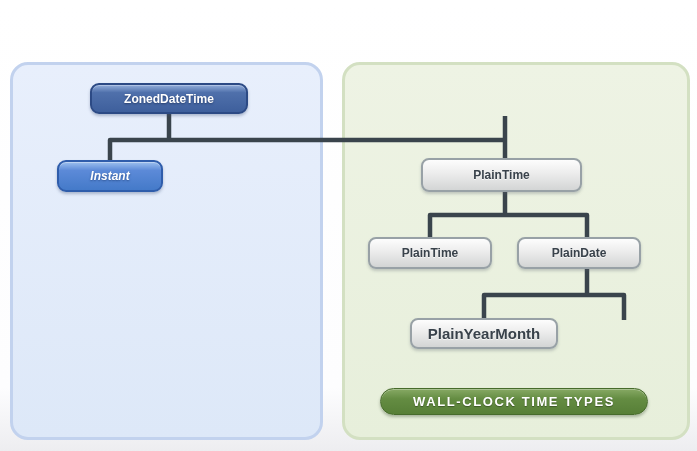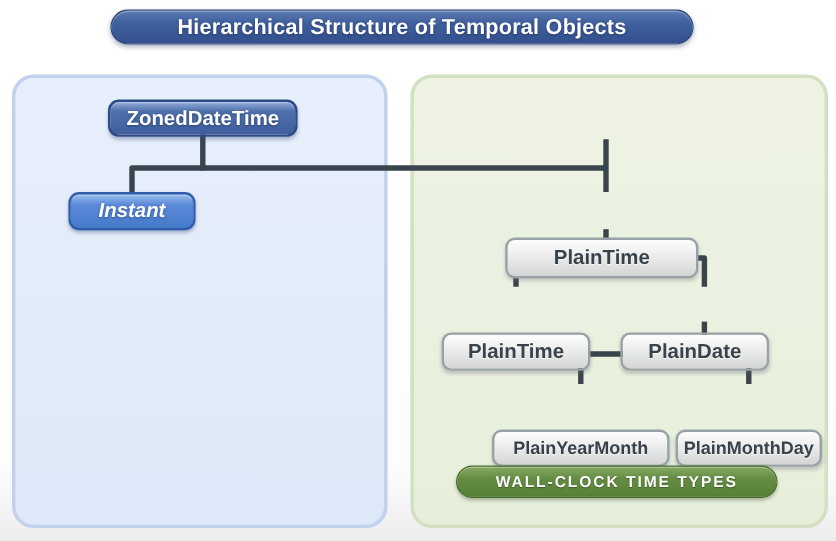--- a/index.html
+++ b/index.html
@@ -58,21 +58,21 @@
     stroke: #3a444c;
     stroke-width: 4.5;
     fill: none;
     stroke-linejoin: round;
   }
 
   
   .node {
     position: absolute;
     display: flex; align-items: center; justify-content: center;
-    font-weight: 700; font-size: 17px; white-space: nowrap;
+    font-weight: 700; font-size: 12px; white-space: nowrap;
     z-index: 2;
   }
   .n-blue-dark {
     background: linear-gradient(180deg, #93aedb 0%, #4f70ab 28%, #3e5f9c 100%);
     border: 2px solid #2c4a85; border-radius: 9px;
     color: #ffffff; text-shadow: 0 1px 2px rgba(15,30,65,0.55);
     box-shadow: 0 2px 3px rgba(60,80,120,0.35), inset 0 1px 0 rgba(255,255,255,0.28);
   }
   .n-blue-light {
     background: linear-gradient(180deg, #9cc0ee 0%, #5c8ad8 30%, #447ac9 100%);
@@ -85,21 +85,20 @@
     background: linear-gradient(180deg, #b5cf9a 0%, #6f9a4b 30%, #567f36 100%);
     border: 2px solid #3f6329; border-radius: 9px;
     color: #ffffff; text-shadow: 0 1px 2px rgba(30,55,15,0.55);
     box-shadow: 0 2px 3px rgba(70,90,60,0.35), inset 0 1px 0 rgba(255,255,255,0.3);
   }
   .n-gray {
     background: linear-gradient(180deg, #fdfdfd 0%, #ececec 45%, #d3d5d5 100%);
     border: 2px solid #98a1a6; border-radius: 8px;
     color: #39424b; text-shadow: 0 1px 0 rgba(255,255,255,0.7);
     box-shadow: 0 2px 3px rgba(90,100,110,0.3);
-    margin-top: 40px;
   }
   .small-label { font-size: 15px; }
 
   
   .pill {
     position: absolute;
     top: 388px; height: 27px;
     border-radius: 14px;
     display: flex; align-items: center; justify-content: center;
     color: #ffffff; font-weight: 700; font-size: 13px; letter-spacing: 1.6px;
@@ -117,21 +116,20 @@
     background: linear-gradient(180deg, #87a964 0%, #648c42 40%, #577f37 100%);
     border: 1px solid #476b2c;
     box-shadow: 0 2px 3px rgba(70,90,60,0.4), inset 0 1px 0 rgba(255,255,255,0.3);
   }
 </style>
 </head>
 <body>
 
 <div class="stage">
 
-  <div class="title-bar">Hierarchical Structure of Temporal Objects</div>
 
   <div class="panel panel-blue"></div>
   <div class="panel panel-green"></div>
 
   <svg class="connectors" viewBox="0 0 697 451">
     <path d="M169,112 L169,142"></path>
     <path d="M110,161 L110,140 L505,140"></path>
     <path d="M505,116 L505,160"></path>
     <path d="M505,191 L505,217"></path>
     <path d="M430,239 L430,215 L587,215 L587,239"></path>
@@ -145,18 +143,17 @@
 
 
   <div class="node n-gray" style="left:421px;top:158px;width:161px;height:34px">PlainTime</div>
 
   <div class="node n-gray" style="left:368px;top:237px;width:124px;height:32px">PlainTime</div>
 
   <div class="node n-gray" style="left:517px;top:237px;width:124px;height:32px">PlainDate</div>
 
   <div class="node n-gray small-label" style="left:410px;top:318px;width:148px;height:31px">PlainYearMonth</div>
 
-  <div class="node n-gray small-label" style="left:563px;top:318px;width:122px;height:31px">PlainMonthDay</div>
 
 
   <div class="pill pill-green">WALL-CLOCK TIME TYPES</div>
 
 </div>
 
 </body></html>

